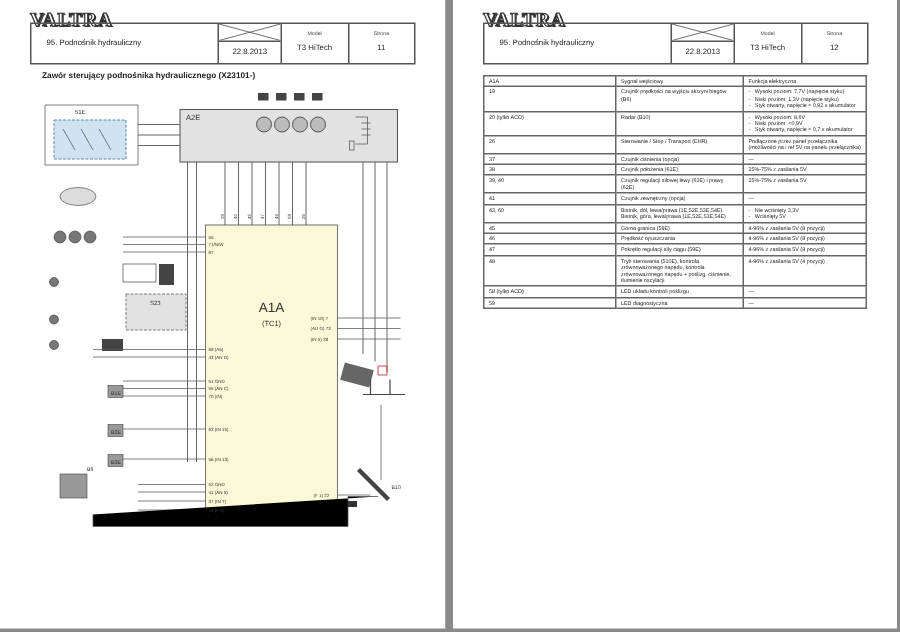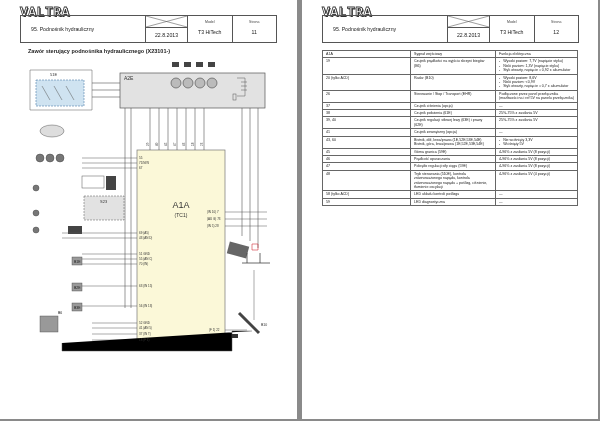--- a/index.html
+++ b/index.html
@@ -1,21 +1,21 @@
 <!DOCTYPE html>
 <html><head>
 <meta charset="utf-8">
 <style>
   * { box-sizing: border-box; margin: 0; padding: 0; }
   html, body { width: 600px; height: 421px; overflow: hidden; }
   body { background: #8a8a8a; font-family: "Liberation Sans", sans-serif; color: #222; position: relative; }
   .page { position: absolute; top: 0; height: 419px; background: #fff; }
   .page.left { left: 0; width: 297px; }
   .page.right { left: 302px; width: 296px; }
-  .logo { position: absolute; top: 5px; left: 20px; font-family: Liberation Mono, monospace; font-weight: bold; font-size: 13px; letter-spacing: 0.5px; color: #fff; -webkit-text-stroke: 0.8px #333; text-shadow: 1px 1px 0 #333; }
+  .logo { position: absolute; top: 5px; left: 20px; font-family: Liberation Serif, serif; font-weight: bold; font-size: 13px; letter-spacing: 0.5px; color: #fff; -webkit-text-stroke: 0.8px #333; text-shadow: 1px 1px 0 #333; }
   .hdr { position: absolute; top: 15px; left: 20px; width: 257px; height: 28px; border: 1px solid #555; display: flex; font-size: 5px; }
   .hdr .title { flex: 0 0 125px; display: flex; align-items: center; padding-left: 10px; border-right: 1px solid #555; font-size: 5.2px; }
   .hdr .datebox { flex: 0 0 42px; border-right: 1px solid #555; display: flex; flex-direction: column; }
   .hdr .xbox { flex: 0 0 12px; border-bottom: 1px solid #555; position: relative; }
   .hdr .xbox svg { position: absolute; inset: 0; width: 100%; height: 100%; }
   .hdr .date { flex: 1; display: flex; align-items: center; justify-content: center; font-size: 5.2px; }
   .hdr .col { flex: 1; display: flex; flex-direction: column; align-items: center; border-right: 1px solid #555; }
   .hdr .col:last-child { border-right: none; }
   .hdr .col .lbl { font-size: 3.5px; margin-top: 4px; color: #444; }
   .hdr .col .val { font-size: 5.2px; margin-top: 5px; }

